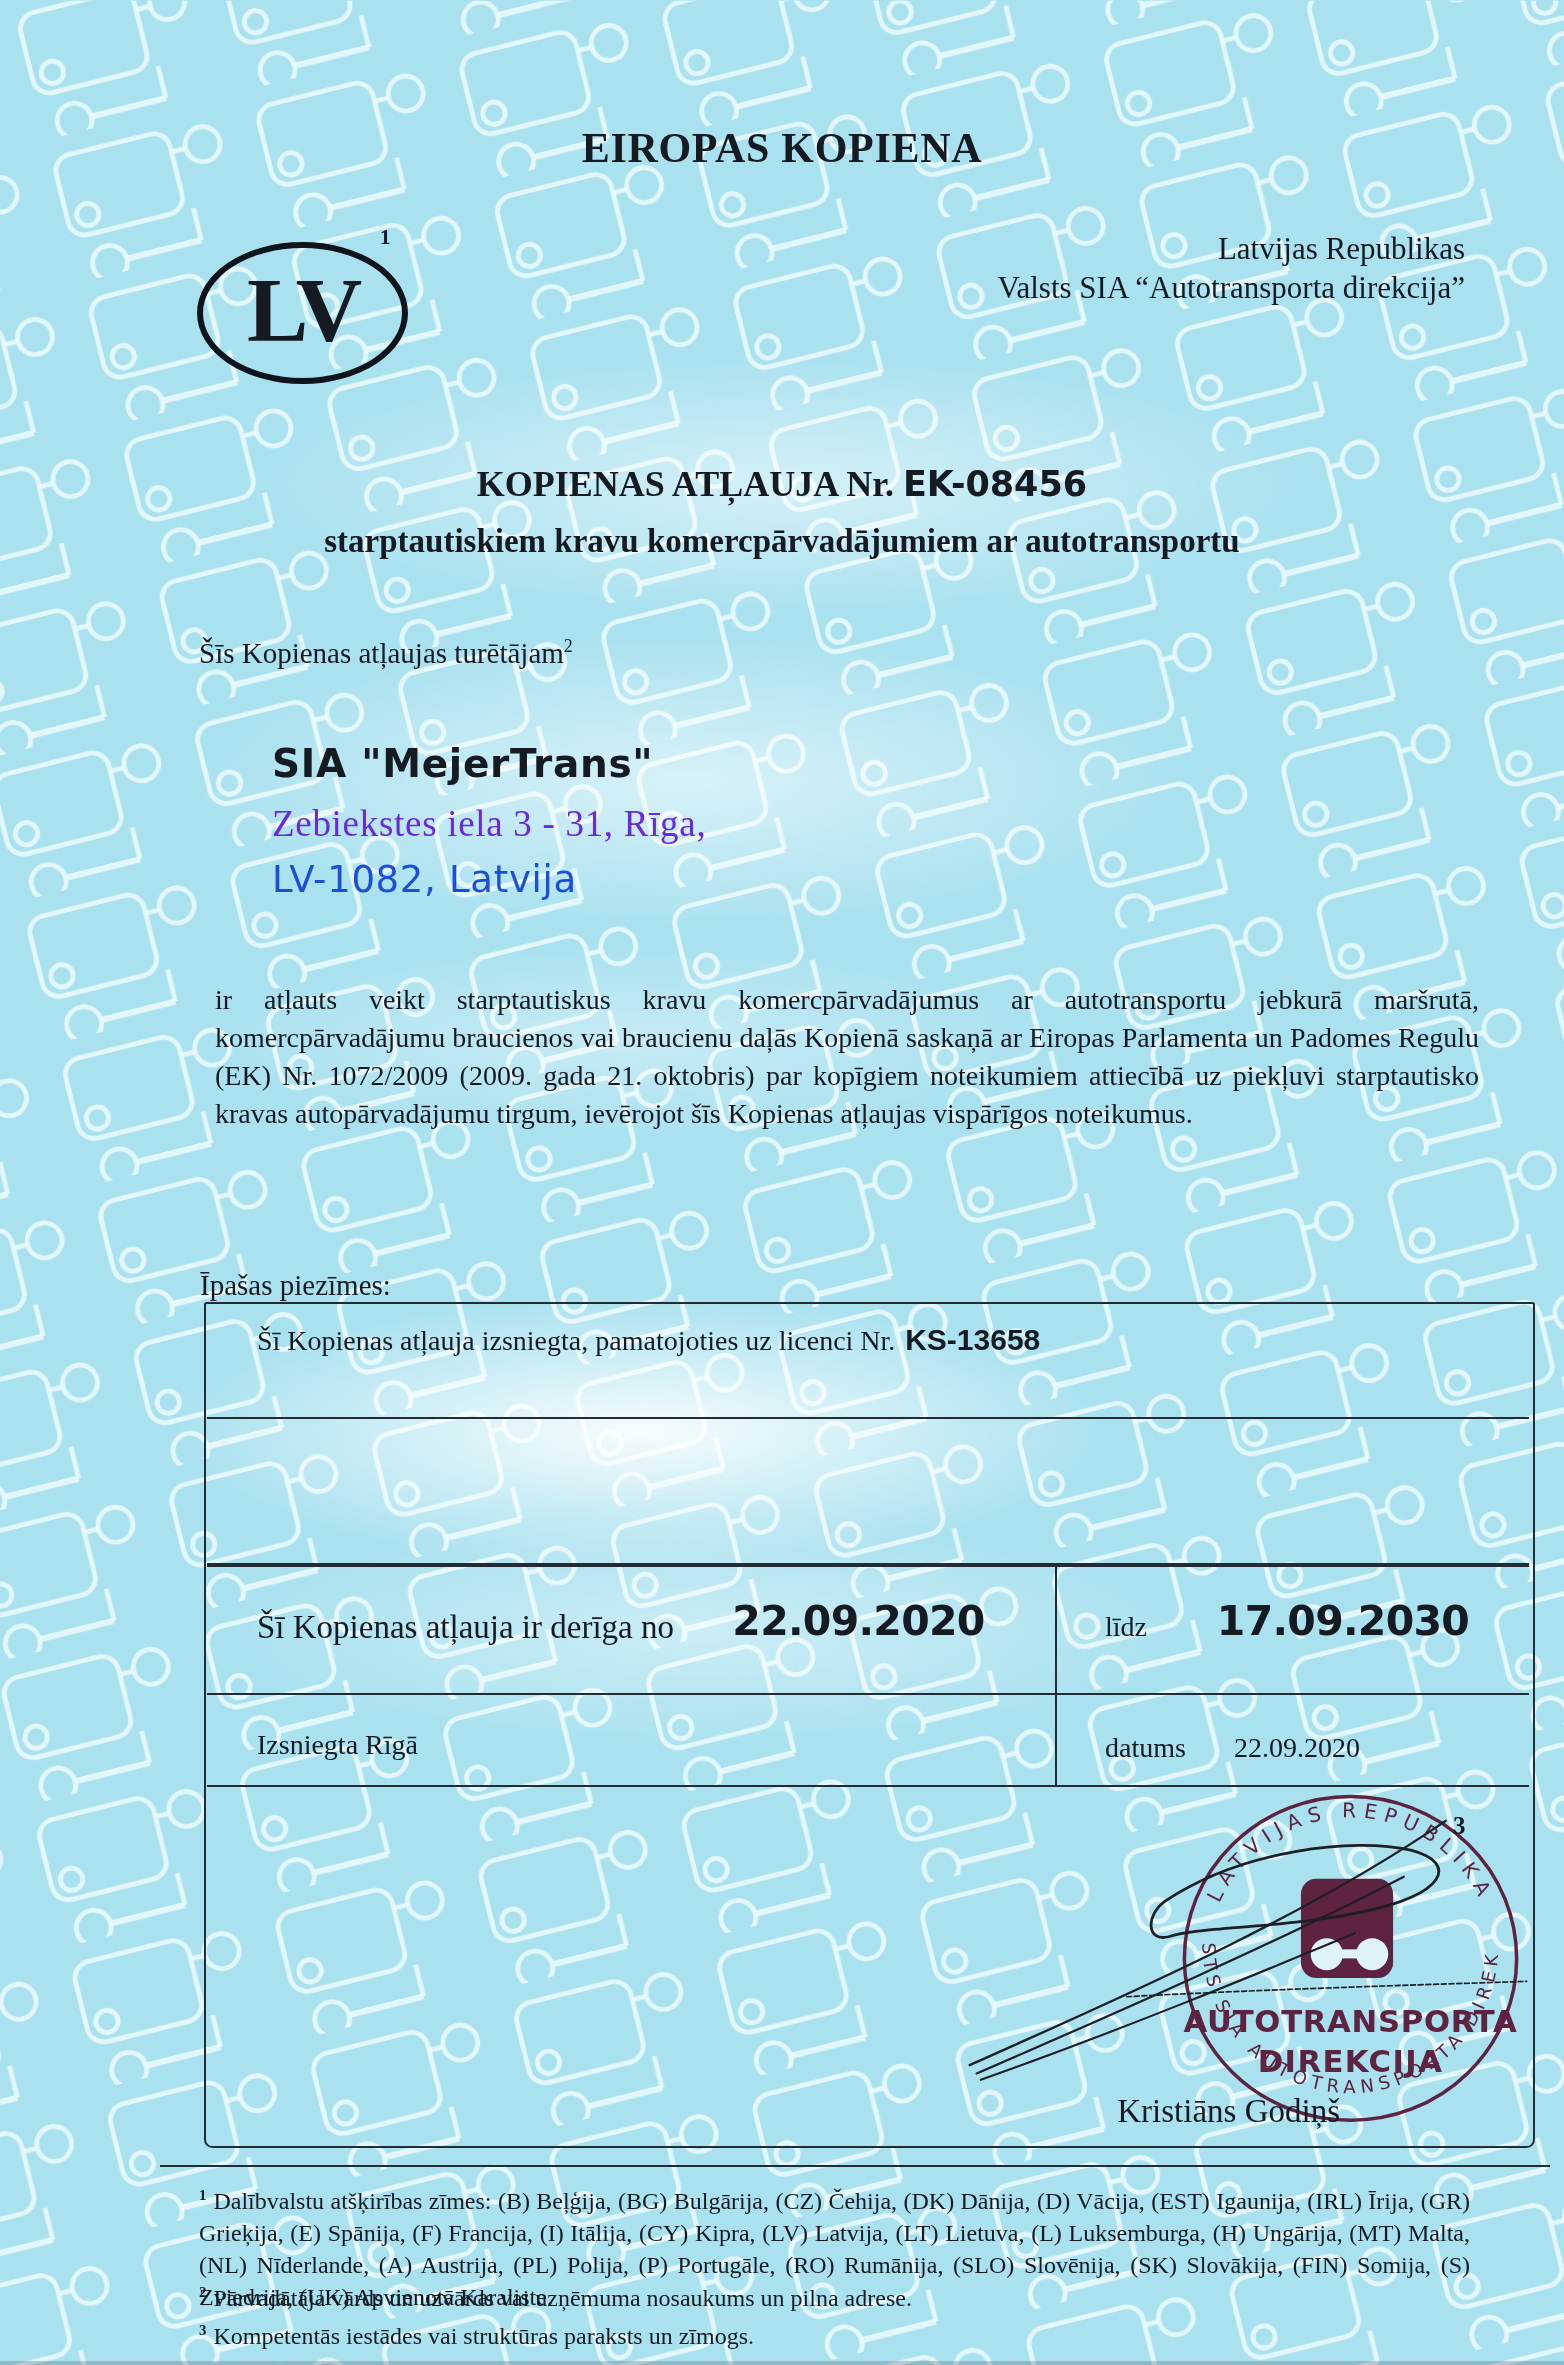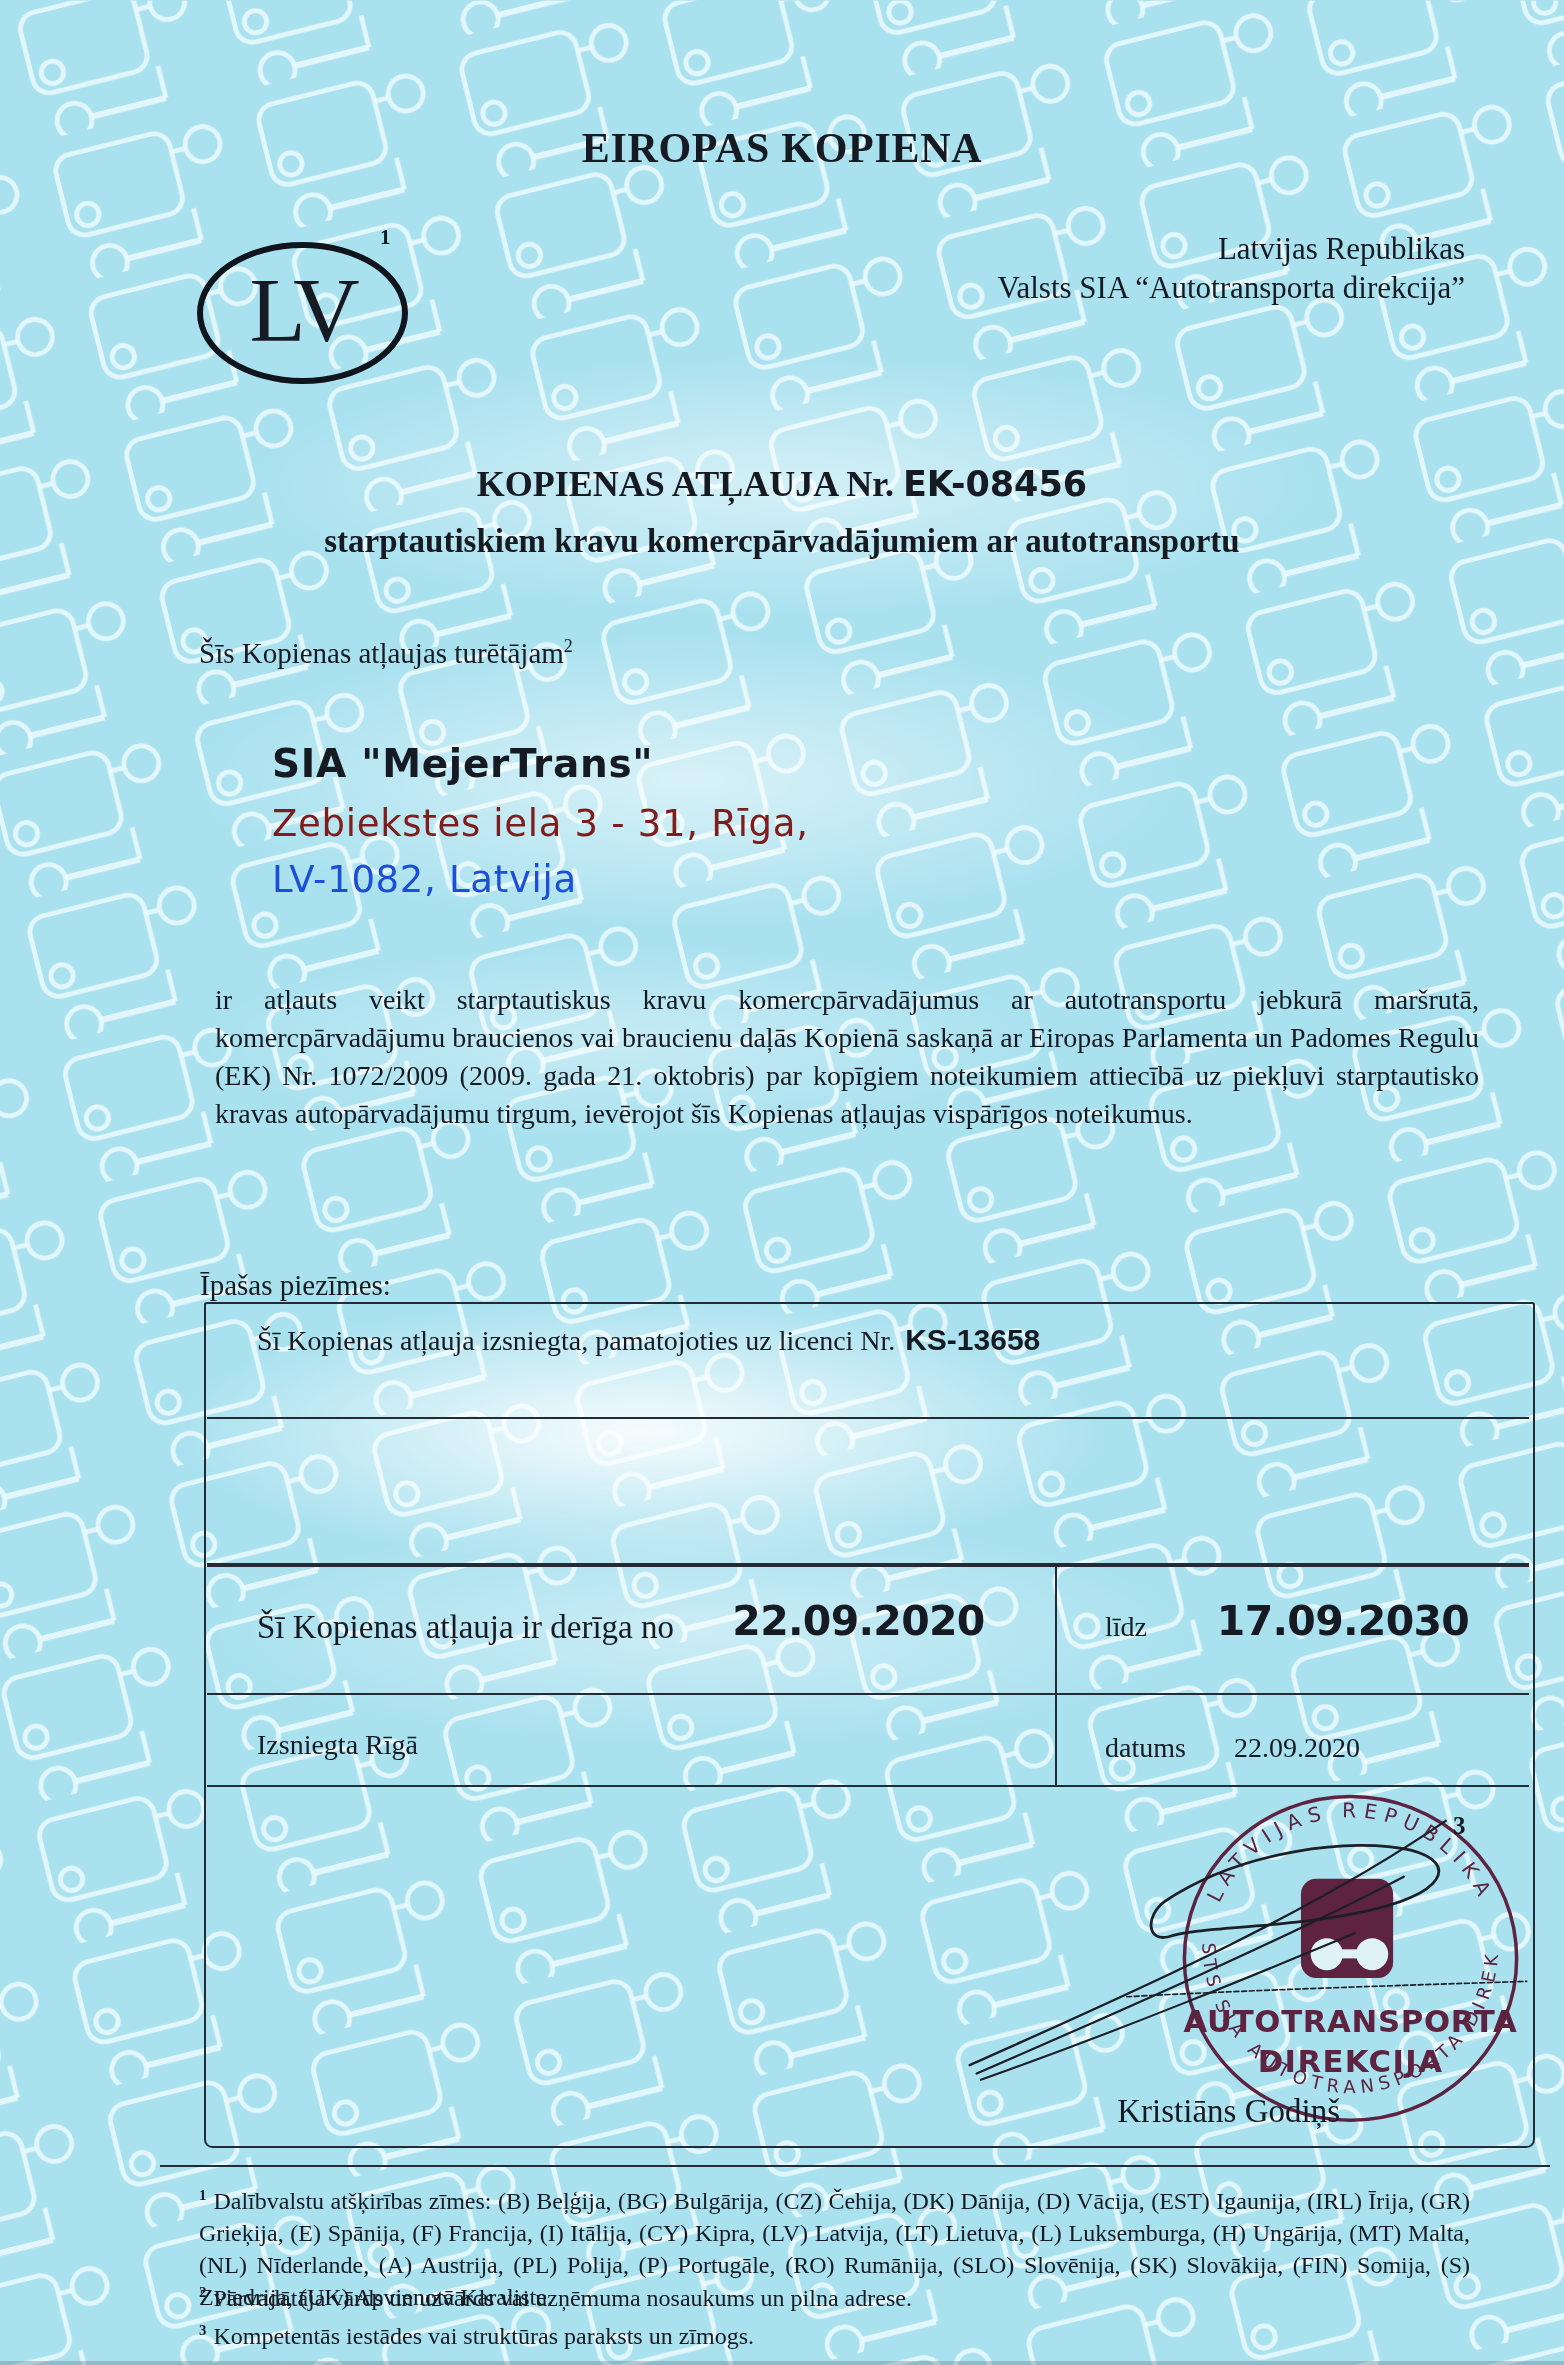--- a/index.html
+++ b/index.html
@@ -17,32 +17,32 @@
       radial-gradient(ellipse 50% 8% at 50% 20.5%, rgba(255,255,255,.5), rgba(255,255,255,0) 70%),
       radial-gradient(ellipse 46% 7% at 45% 69%, rgba(255,255,255,.4), rgba(255,255,255,0) 70%),
       radial-gradient(ellipse 40% 6% at 40% 44%, rgba(255,255,255,.35), rgba(255,255,255,0) 70%);
   }
   .abs{position:absolute;}
   .sans{font-family:"DejaVu Sans","Liberation Sans",sans-serif;}
 
   .doc-title{left:0;top:124px;width:1564px;text-align:center;font-size:42px;font-weight:bold;letter-spacing:0.7px;}
   .lv-oval{left:197px;top:242px;width:199px;height:130px;border:6.3px solid #10141c;border-radius:50%;
            display:flex;align-items:center;justify-content:center;}
-  .lv-code{font-size:92px;font-weight:normal;letter-spacing:-4.2px;line-height:1;padding-bottom:7px;}
+  .lv-code{font-size:92px;font-weight:bold;letter-spacing:-4.2px;line-height:1;padding-bottom:7px;}
   .lv-sup{left:380px;top:225px;font-size:21px;font-weight:bold;}
   .authority{right:99px;top:229px;width:768px;text-align:right;font-size:31px;line-height:39px;}
 
   .lic-title{left:0;top:463px;width:1564px;text-align:center;font-size:36px;font-weight:bold;}
   .lic-no{font-family:"DejaVu Sans","Liberation Sans",sans-serif;font-size:35px;letter-spacing:0;}
   .lic-sub{left:0;top:523px;width:1564px;text-align:center;font-size:33px;font-weight:bold;}
 
   .holder-intro{left:199px;top:636px;font-size:29px;}
   sup{font-size:62%;}
   .holder-name{left:272px;top:741px;font-size:39px;font-weight:bold;letter-spacing:0.7px;}
-  .holder-addr1{left:272px;top:802px;font-size:37px;letter-spacing:0.7px;color:#7f1d1d;}
+  .holder-addr1{left:272px;top:802px;font-size:37px;letter-spacing:0.7px;color:#6d28d9;font-family:Liberation Serif, serif;}
   .holder-addr2{left:272px;top:858px;font-size:37px;letter-spacing:0.7px;color:#1d4ed8;}
 
   .grant{left:205px;top:981px;width:1264px;font-size:28px;line-height:38px;text-align:justify;margin-left:10px;}
 
   .notes-label{left:200px;top:1269px;font-size:29px;}
   .rule{background:#232c34;}
   .big-box{left:204px;top:1302px;width:1327px;height:842px;border:2.8px solid #232c34;
            border-radius:2.8px 2.8px 8.4px 8.4px;}
   .note-line{left:257px;top:1323px;font-size:28px;}
   .note-licno{font-family:Liberation Sans, sans-serif;font-weight:bold;font-size:30px;margin-left:9.8px;}

